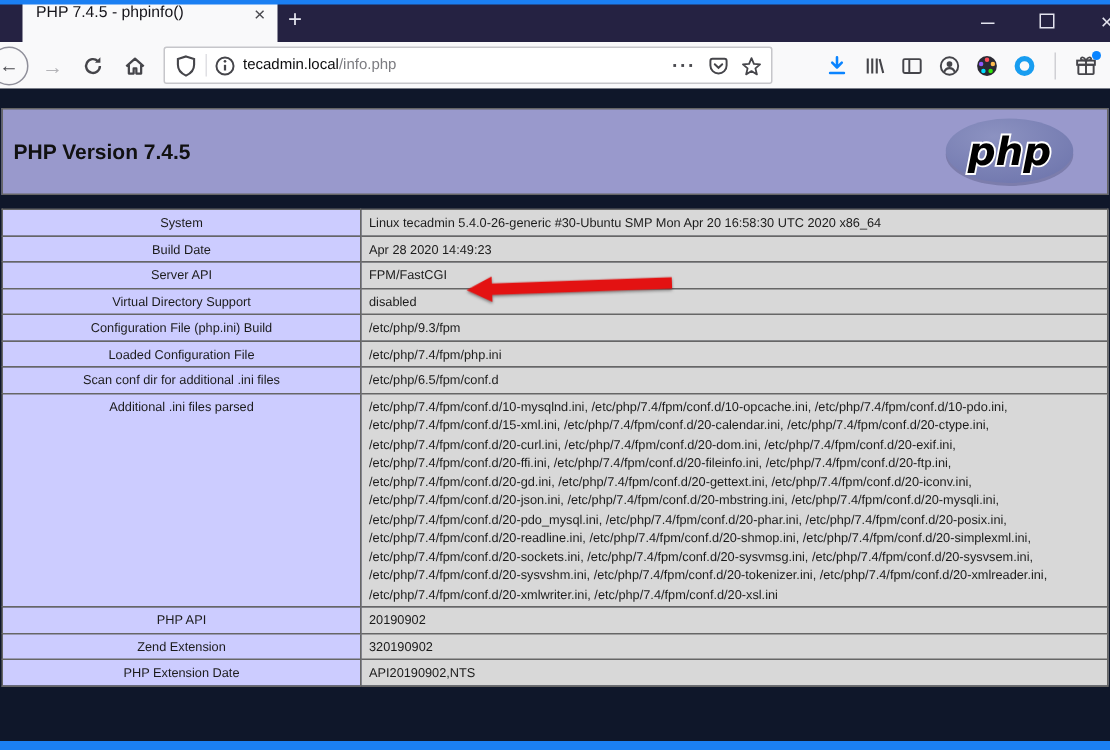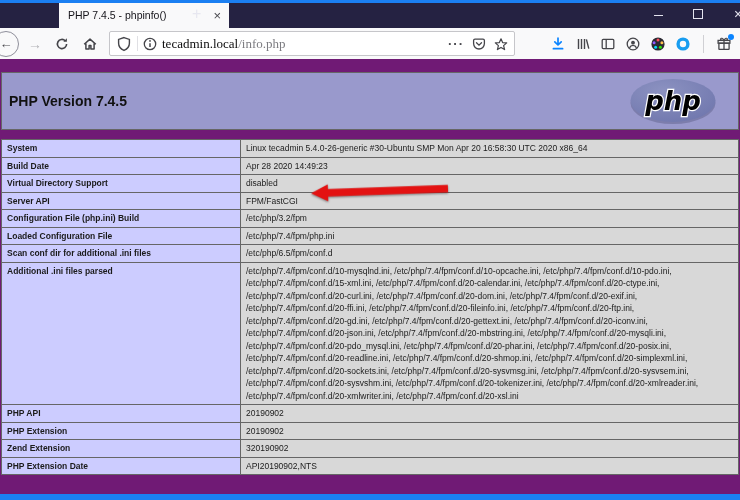--- a/index.html
+++ b/index.html
@@ -6,56 +6,56 @@
   body{
     width:740px;height:500px;overflow:hidden;position:relative;
     background:#fff;font-family:"Liberation Sans",sans-serif;
     -webkit-font-smoothing:antialiased;
   }
   
   .accent-top{position:absolute;left:0;top:0;width:740px;height:3px;background:var(--accent-blue,#1b7ff2);z-index:60;}
   .accent-bottom{position:absolute;left:0;top:494px;width:740px;height:6px;background:var(--accent-blue,#1b7ff2);z-index:60;}
   
   .titlebar{position:absolute;left:0;top:0;width:748px;height:28px;background:var(--titlebar-bg,#252242);}
-  .tab{position:absolute;left:15px;top:2px;width:170px;height:26px;background:#f9f9fa;display:flex;align-items:center;margin-left:44px;}
+  .tab{position:absolute;left:15px;top:2px;width:170px;height:26px;background:#f9f9fa;display:flex;}
   .tab-title{font-size:10.5px;color:#15141a;padding-left:9px;flex:1;white-space:nowrap;overflow:hidden;}
   .tab-close{font-size:13px;color:#4a4a4f;padding:0 8px 0 4px;cursor:default;}
   .new-tab{position:absolute;left:192px;top:3px;font-size:16px;color:#e7e7f0;line-height:22px;}
   .win-btn{position:absolute;top:0;height:28px;display:flex;align-items:center;justify-content:center;color:#e3e3ee;}
   .win-min{left:646px;width:24px;}
   .win-min .bar{width:9px;height:1.5px;background:#e3e3ee;margin-top:3px;}
   .win-max{left:686px;width:24px;}
   .win-max .box{width:8px;height:8px;border:1.3px solid #e3e3ee;}
   .win-close{left:726px;width:24px;font-size:14px;}
   
   .navbar{position:absolute;left:0;top:28px;width:748px;height:31px;background:#f9f9fa;border-bottom:1px solid #cfcfd3;display:flex;align-items:center;}
   .nav-btn{display:flex;align-items:center;justify-content:center;}
   .back-circle{position:relative;left:-7px;width:24px;height:24px;border:1px solid #8f8f9a;border-radius:50%;background:#f9f9fa;font-size:13px;color:#4a4a4f;flex:0 0 auto;display:flex;align-items:center;justify-content:center;}
   .fwd{width:22px;font-size:14px;color:#b4b4b8;margin-left:-2px;}
   .icon16{width:16px;height:16px;flex:0 0 auto;}
   .reload{margin-left:8px;}
   .home{margin-left:12px;}
   .urlbar{margin-left:11px;width:404px;height:23px;background:#fff;border:1px solid #c6c6ca;border-radius:2px;display:flex;align-items:center;}
   .urlbar .sep{width:1px;height:15px;background:#e0e0e4;margin:0 4px 0 5px;}
-  .url-text{font-size:13px;color:#0c0c0d;margin-left:4px;white-space:nowrap;font-family:Liberation Serif, serif;}
+  .url-text{font-size:10px;color:#0c0c0d;margin-left:4px;white-space:nowrap;}
   .url-text .path{color:#7c7c81;}
   .url-spacer{flex:1;}
   .dots{font-size:13px;font-weight:bold;color:#4a4a4f;letter-spacing:1px;margin-right:7px;}
   .nav-right{position:absolute;left:550px;top:0;height:31px;display:flex;align-items:center;gap:9px;}
   .vsep{width:1px;height:18px;background:#d0d0d4;margin:0 3px;}
   .gift-wrap{position:relative;width:16px;height:16px;}
   .notif-dot{position:absolute;right:-2px;top:-2px;width:6px;height:6px;border-radius:50%;background:#0a84ff;}
   
-  .content{position:absolute;left:0;top:59px;width:740px;height:441px;background:#701a75;}
+  .content{position:absolute;left:0;top:59px;width:740px;height:441px;background:#0f172a;}
   .php-header{margin:13px 1px 0 1px;height:56px;background:var(--header-bg,#9999cc);border:1px solid var(--table-border,#666);display:flex;align-items:center;}
   .php-header h1{font-size:14px;font-weight:bold;color:#111;margin:0;padding-left:7px;flex:1;}
   .php-logo{margin-right:21px;}
   table.info{border-collapse:collapse;width:738px;margin:9px 1px 0 1px;table-layout:fixed;}
   table.info td{border:1px solid var(--table-border,#666);font-size:8.5px;line-height:12.5px;padding:2px 5px;vertical-align:baseline;color:#1b1b1b;font-family:"Liberation Sans",sans-serif;}
-  td.e{background:var(--label-cell-bg,#ccccff);width:228px;font-weight:bold;}
+  td.e{background:var(--label-cell-bg,#ccccff);width:228px;font-weight:normal;text-align:center;}
   td.v{background:var(--value-cell-bg,#d8d8d8);overflow-wrap:anywhere;margin-left:12px;}
   
   .red-arrow{position:absolute;left:310px;top:180px;z-index:50;transform:rotate(-2deg);filter:drop-shadow(0 1.5px 1px rgba(0,0,0,0.45));}
 </style>
 </head>
 <body>
 
 <div class="titlebar">
   <div class="tab">
     <span class="tab-title">PHP 7.4.5 - phpinfo()</span>
@@ -165,49 +165,45 @@
     <tbody>
         <tr>
           <td class="e">System</td>
           <td class="v">Linux tecadmin 5.4.0-26-generic #30-Ubuntu SMP Mon Apr 20 16:58:30 UTC 2020 x86_64</td>
         </tr>
     <tr>
           <td class="e">Build Date</td>
           <td class="v">Apr 28 2020 14:49:23</td>
         </tr>
     <tr>
+          <td class="e">Server API</td>
+          <td class="v">FPM/FastCGI</td>
+        </tr>
+    <tr>
           <td class="e">Virtual Directory Support</td>
           <td class="v">disabled</td>
         </tr>
     <tr>
-          <td class="e">Server API</td>
-          <td class="v">FPM/FastCGI</td>
-        </tr>
-    <tr>
           <td class="e">Configuration File (php.ini) Build</td>
-          <td class="v">/etc/php/3.2/fpm</td>
+          <td class="v">/etc/php/9.3/fpm</td>
         </tr>
     <tr>
           <td class="e">Loaded Configuration File</td>
           <td class="v">/etc/php/7.4/fpm/php.ini</td>
         </tr>
     <tr>
           <td class="e">Scan conf dir for additional .ini files</td>
           <td class="v">/etc/php/6.5/fpm/conf.d</td>
         </tr>
     <tr>
           <td class="e">Additional .ini files parsed</td>
           <td class="v">/etc/php/7.4/fpm/conf.d/10-mysqlnd.ini, /etc/php/7.4/fpm/conf.d/10-opcache.ini, /etc/php/7.4/fpm/conf.d/10-pdo.ini, /etc/php/7.4/fpm/conf.d/15-xml.ini, /etc/php/7.4/fpm/conf.d/20-calendar.ini, /etc/php/7.4/fpm/conf.d/20-ctype.ini, /etc/php/7.4/fpm/conf.d/20-curl.ini, /etc/php/7.4/fpm/conf.d/20-dom.ini, /etc/php/7.4/fpm/conf.d/20-exif.ini, /etc/php/7.4/fpm/conf.d/20-ffi.ini, /etc/php/7.4/fpm/conf.d/20-fileinfo.ini, /etc/php/7.4/fpm/conf.d/20-ftp.ini, /etc/php/7.4/fpm/conf.d/20-gd.ini, /etc/php/7.4/fpm/conf.d/20-gettext.ini, /etc/php/7.4/fpm/conf.d/20-iconv.ini, /etc/php/7.4/fpm/conf.d/20-json.ini, /etc/php/7.4/fpm/conf.d/20-mbstring.ini, /etc/php/7.4/fpm/conf.d/20-mysqli.ini, /etc/php/7.4/fpm/conf.d/20-pdo_mysql.ini, /etc/php/7.4/fpm/conf.d/20-phar.ini, /etc/php/7.4/fpm/conf.d/20-posix.ini, /etc/php/7.4/fpm/conf.d/20-readline.ini, /etc/php/7.4/fpm/conf.d/20-shmop.ini, /etc/php/7.4/fpm/conf.d/20-simplexml.ini, /etc/php/7.4/fpm/conf.d/20-sockets.ini, /etc/php/7.4/fpm/conf.d/20-sysvmsg.ini, /etc/php/7.4/fpm/conf.d/20-sysvsem.ini, /etc/php/7.4/fpm/conf.d/20-sysvshm.ini, /etc/php/7.4/fpm/conf.d/20-tokenizer.ini, /etc/php/7.4/fpm/conf.d/20-xmlreader.ini, /etc/php/7.4/fpm/conf.d/20-xmlwriter.ini, /etc/php/7.4/fpm/conf.d/20-xsl.ini</td>
         </tr>
     <tr>
           <td class="e">PHP API</td>
-          <td class="v">20190902</td>
-        </tr>
-    <tr>
-          <td class="e">PHP Extension</td>
           <td class="v">20190902</td>
         </tr>
     <tr>
           <td class="e">Zend Extension</td>
           <td class="v">320190902</td>
         </tr>
     <tr>
           <td class="e">PHP Extension Date</td>
           <td class="v">API20190902,NTS</td>
         </tr>

